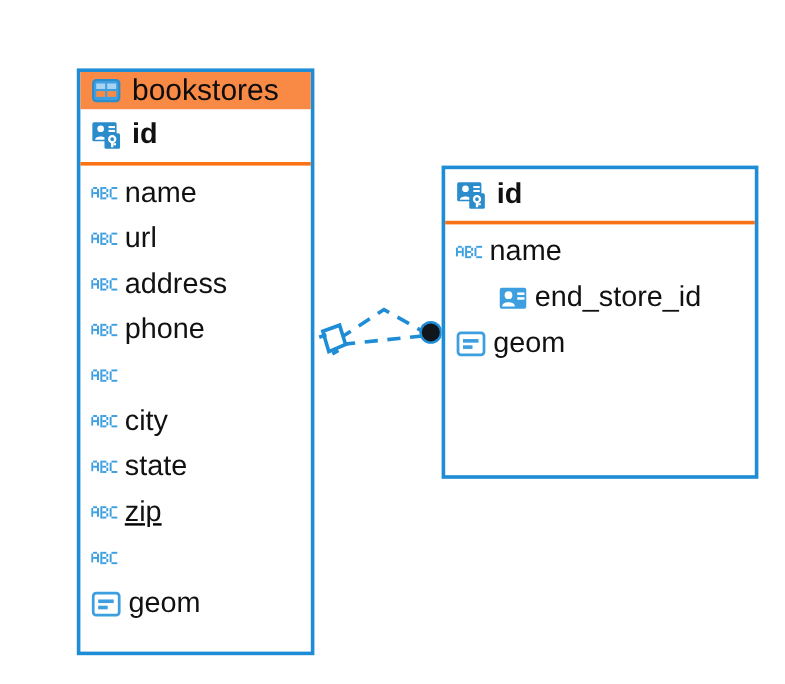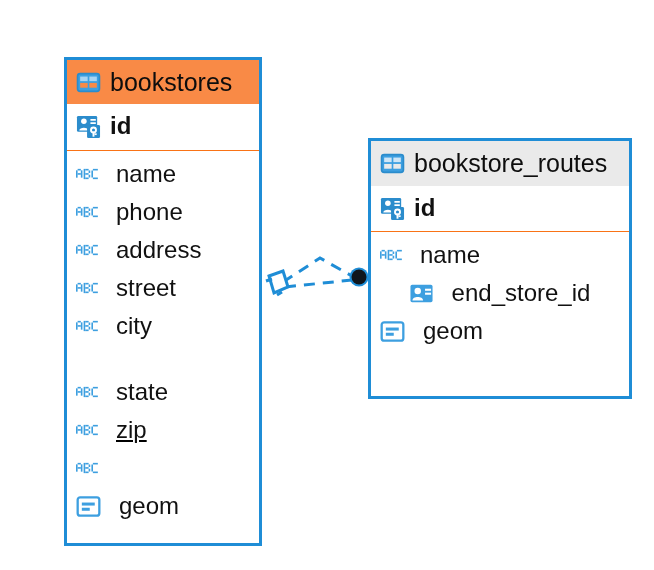--- a/index.html
+++ b/index.html
@@ -29,26 +29,26 @@
   .entity-title{
     font-size:25px;
     color:#0d0d0d;
     line-height:1.15;
     white-space:nowrap;
   }
   .pk-row{
     display:flex;align-items:center;gap:9px;
     padding:3px 10px 4px 9px;
     box-sizing:border-box;
-    border-bottom:1px solid #f97316;
+    border-bottom:3px solid #f97316;
   }
   .pk-row .fname{font-weight:bold;}
   .fields{padding:4px 10px 6px 9px;box-sizing:border-box;}
   .field-row{
-    display:flex;align-items:center;gap:18px;
+    display:flex;align-items:center;gap:6px;
     box-sizing:border-box;
   }
   .fname{
     font-size:24px;
     color:#111111;
     line-height:1.18;
     white-space:nowrap;
   }
 
   
@@ -77,21 +77,21 @@
     </g>
 
     <g>
       <circle cx="359" cy="277" r="9.5" fill="#1f8dd6"></circle>
       <circle cx="359" cy="277" r="7.5" fill="#10161c"></circle>
     </g>
   </svg>
 
   <div class="entity" id="t1" style="left:64px;top:57px;width:198px;height:489px;">
 
-    <div class="entity-header" style="background:#f98a46;height:44px;">
+    <div class="entity-header" style="background:#f98a46;height:31px;">
       <svg class="icon ico-24" viewBox="0 0 24 24">
         <rect x="1.5" y="3.5" width="21" height="17" rx="2.5" fill="#3d9fe0" stroke="#2b8ccc" stroke-width="1.6"></rect>
         <rect x="4" y="6.3" width="7.2" height="4.4" fill="#a8d4f2"></rect>
         <rect x="12.8" y="6.3" width="7.2" height="4.4" fill="#a8d4f2"></rect>
         <rect x="4" y="12.4" width="7.2" height="4.6" fill="#f98a46"></rect>
         <rect x="12.8" y="12.4" width="7.2" height="4.6" fill="#f98a46"></rect>
       </svg>
       <span class="entity-title">bookstores</span>
     </div>
 
@@ -126,20 +126,61 @@
             <rect x="17.2" y="8" width="2.2" height="3.8"></rect>
               <rect x="12.6" y="11.8" width="4.6" height="2.2"></rect>
             <rect x="23" y="0" width="6.8" height="2.2"></rect>
               <rect x="21" y="2.2" width="2.2" height="9.6"></rect>
             <rect x="23" y="11.8" width="6.8" height="2.2"></rect>
           </g>
         </svg>
         <span class="fname">name</span>
       </div>
 
+      <div class="field-row" style="height:38px;">
+        <svg class="icon ico-22" viewBox="0 0 30 14">
+          <g fill="#3d9fe0">
+            <rect x="0" y="2" width="2.2" height="10"></rect>
+              <rect x="2.2" y="0" width="4.4" height="2.2"></rect>
+            <rect x="6.6" y="2" width="2.2" height="10"></rect>
+              <rect x="2.2" y="5.8" width="4.4" height="2.2"></rect>
+            <rect x="10.4" y="0" width="2.2" height="14"></rect>
+              <rect x="12.6" y="0" width="4.6" height="2.2"></rect>
+            <rect x="17.2" y="2.2" width="2.2" height="3.4"></rect>
+              <rect x="12.6" y="5.8" width="4.6" height="2.2"></rect>
+            <rect x="17.2" y="8" width="2.2" height="3.8"></rect>
+              <rect x="12.6" y="11.8" width="4.6" height="2.2"></rect>
+            <rect x="23" y="0" width="6.8" height="2.2"></rect>
+              <rect x="21" y="2.2" width="2.2" height="9.6"></rect>
+            <rect x="23" y="11.8" width="6.8" height="2.2"></rect>
+          </g>
+        </svg>
+        <span class="fname">url</span>
+      </div>
+
+      <div class="field-row" style="height:38px;">
+        <svg class="icon ico-22" viewBox="0 0 30 14">
+          <g fill="#3d9fe0">
+            <rect x="0" y="2" width="2.2" height="10"></rect>
+              <rect x="2.2" y="0" width="4.4" height="2.2"></rect>
+            <rect x="6.6" y="2" width="2.2" height="10"></rect>
+              <rect x="2.2" y="5.8" width="4.4" height="2.2"></rect>
+            <rect x="10.4" y="0" width="2.2" height="14"></rect>
+              <rect x="12.6" y="0" width="4.6" height="2.2"></rect>
+            <rect x="17.2" y="2.2" width="2.2" height="3.4"></rect>
+              <rect x="12.6" y="5.8" width="4.6" height="2.2"></rect>
+            <rect x="17.2" y="8" width="2.2" height="3.8"></rect>
+              <rect x="12.6" y="11.8" width="4.6" height="2.2"></rect>
+            <rect x="23" y="0" width="6.8" height="2.2"></rect>
+              <rect x="21" y="2.2" width="2.2" height="9.6"></rect>
+            <rect x="23" y="11.8" width="6.8" height="2.2"></rect>
+          </g>
+        </svg>
+        <span class="fname">address</span>
+      </div>
 
       <div class="field-row" style="height:38px;">
         <svg class="icon ico-22" viewBox="0 0 30 14">
           <g fill="#3d9fe0">
             <rect x="0" y="2" width="2.2" height="10"></rect>
               <rect x="2.2" y="0" width="4.4" height="2.2"></rect>
             <rect x="6.6" y="2" width="2.2" height="10"></rect>
               <rect x="2.2" y="5.8" width="4.4" height="2.2"></rect>
             <rect x="10.4" y="0" width="2.2" height="14"></rect>
               <rect x="12.6" y="0" width="4.6" height="2.2"></rect>
@@ -166,42 +207,20 @@
               <rect x="12.6" y="0" width="4.6" height="2.2"></rect>
             <rect x="17.2" y="2.2" width="2.2" height="3.4"></rect>
               <rect x="12.6" y="5.8" width="4.6" height="2.2"></rect>
             <rect x="17.2" y="8" width="2.2" height="3.8"></rect>
               <rect x="12.6" y="11.8" width="4.6" height="2.2"></rect>
             <rect x="23" y="0" width="6.8" height="2.2"></rect>
               <rect x="21" y="2.2" width="2.2" height="9.6"></rect>
             <rect x="23" y="11.8" width="6.8" height="2.2"></rect>
           </g>
         </svg>
-        <span class="fname">address</span>
-      </div>
-
-      <div class="field-row" style="height:38px;">
-        <svg class="icon ico-22" viewBox="0 0 30 14">
-          <g fill="#3d9fe0">
-            <rect x="0" y="2" width="2.2" height="10"></rect>
-              <rect x="2.2" y="0" width="4.4" height="2.2"></rect>
-            <rect x="6.6" y="2" width="2.2" height="10"></rect>
-              <rect x="2.2" y="5.8" width="4.4" height="2.2"></rect>
-            <rect x="10.4" y="0" width="2.2" height="14"></rect>
-              <rect x="12.6" y="0" width="4.6" height="2.2"></rect>
-            <rect x="17.2" y="2.2" width="2.2" height="3.4"></rect>
-              <rect x="12.6" y="5.8" width="4.6" height="2.2"></rect>
-            <rect x="17.2" y="8" width="2.2" height="3.8"></rect>
-              <rect x="12.6" y="11.8" width="4.6" height="2.2"></rect>
-            <rect x="23" y="0" width="6.8" height="2.2"></rect>
-              <rect x="21" y="2.2" width="2.2" height="9.6"></rect>
-            <rect x="23" y="11.8" width="6.8" height="2.2"></rect>
-          </g>
-        </svg>
-        <span class="fname">street</span>
       </div>
 
       <div class="field-row" style="height:38px;align-items:center;">
         <svg class="icon ico-22" viewBox="0 0 30 14">
           <g fill="#3d9fe0">
             <rect x="0" y="2" width="2.2" height="10"></rect>
               <rect x="2.2" y="0" width="4.4" height="2.2"></rect>
             <rect x="6.6" y="2" width="2.2" height="10"></rect>
               <rect x="2.2" y="5.8" width="4.4" height="2.2"></rect>
             <rect x="10.4" y="0" width="2.2" height="14"></rect>
@@ -211,21 +230,21 @@
             <rect x="17.2" y="8" width="2.2" height="3.8"></rect>
               <rect x="12.6" y="11.8" width="4.6" height="2.2"></rect>
             <rect x="23" y="0" width="6.8" height="2.2"></rect>
               <rect x="21" y="2.2" width="2.2" height="9.6"></rect>
             <rect x="23" y="11.8" width="6.8" height="2.2"></rect>
           </g>
         </svg>
         <span class="fname">city</span>
       </div>
 
-      <div class="field-row" style="height:38px;margin-top:28px;">
+      <div class="field-row" style="height:38px;">
         <svg class="icon ico-22" viewBox="0 0 30 14">
           <g fill="#3d9fe0">
             <rect x="0" y="2" width="2.2" height="10"></rect>
               <rect x="2.2" y="0" width="4.4" height="2.2"></rect>
             <rect x="6.6" y="2" width="2.2" height="10"></rect>
               <rect x="2.2" y="5.8" width="4.4" height="2.2"></rect>
             <rect x="10.4" y="0" width="2.2" height="14"></rect>
               <rect x="12.6" y="0" width="4.6" height="2.2"></rect>
             <rect x="17.2" y="2.2" width="2.2" height="3.4"></rect>
               <rect x="12.6" y="5.8" width="4.6" height="2.2"></rect>
@@ -286,30 +305,20 @@
           <rect x="5.6" y="8.2" width="12.4" height="2.9" fill="#3d9fe0"></rect>
           <rect x="5.6" y="13.2" width="7.6" height="2.9" fill="#3d9fe0"></rect>
         </svg>
         <span class="fname">geom</span>
       </div>
     </div>
   </div>
 
   <div class="entity" id="t2" style="left:368px;top:138px;width:264px;height:261px;">
 
-    <div class="entity-header" style="background:#eaeaea;height:45px;">
-      <svg class="icon ico-24" viewBox="0 0 24 24">
-        <rect x="1.5" y="3.5" width="21" height="17" rx="2.5" fill="#3d9fe0" stroke="#2b8ccc" stroke-width="1.6"></rect>
-        <rect x="4" y="6.3" width="7.2" height="4.4" fill="#cfe6f7"></rect>
-        <rect x="12.8" y="6.3" width="7.2" height="4.4" fill="#cfe6f7"></rect>
-        <rect x="4" y="12.4" width="7.2" height="4.6" fill="#eaeaea"></rect>
-        <rect x="12.8" y="12.4" width="7.2" height="4.6" fill="#eaeaea"></rect>
-      </svg>
-      <span class="entity-title">bookstore_routes</span>
-    </div>
 
     <div class="pk-row" style="height:46px;">
       <svg class="icon ico-24" viewBox="0 0 26 26">
         <rect x="1" y="2" width="21" height="16.5" rx="1.4" fill="#2b8ccc"></rect>
         <circle cx="8.2" cy="7.6" r="2.9" fill="#ffffff"></circle>
         <path d="M3.4 17.2 C3.4 13.4 13 13.4 13 17.2 Z" fill="#ffffff"></path>
         <rect x="15" y="5.2" width="5.6" height="1.8" fill="#ffffff"></rect>
         <rect x="15" y="8.6" width="5.6" height="1.8" fill="#ffffff"></rect>
         <rect x="11.5" y="11.5" width="13.5" height="13.5" rx="1.4" fill="#2b8ccc"></rect>
         <circle cx="18.2" cy="16.6" r="2.6" fill="none" stroke="#ffffff" stroke-width="2"></circle>

